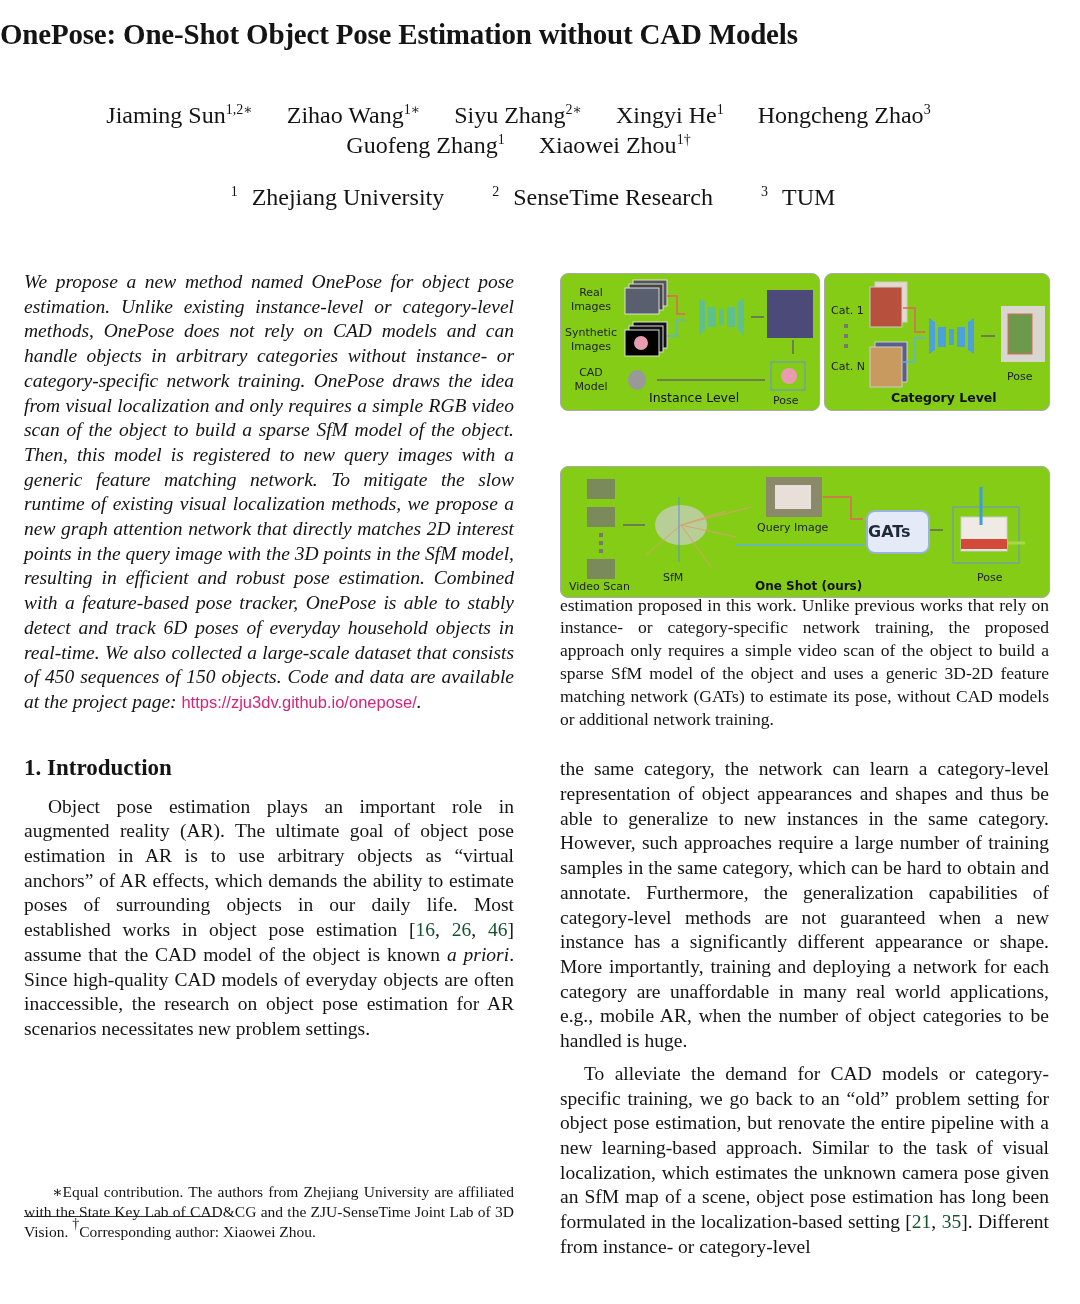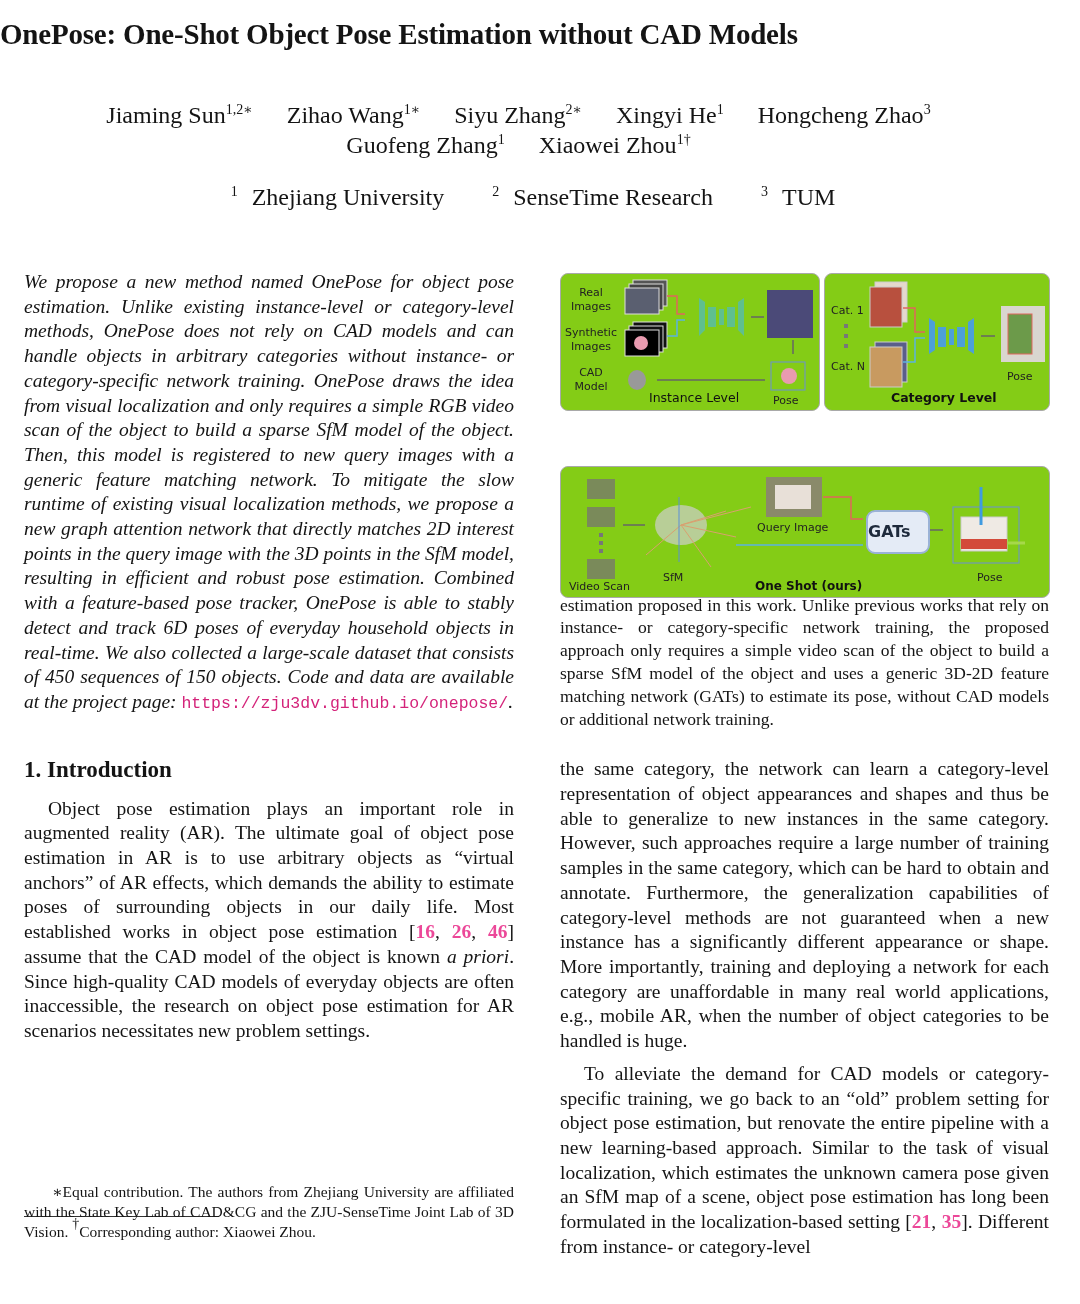--- a/index.html
+++ b/index.html
@@ -7,24 +7,24 @@
   .title { position: absolute; top: 18px; left: 0; width: 880px; text-align: left; font-size: 29px; font-weight: bold; letter-spacing: -0.2px; }
   .authors { position: absolute; top: 100px; left: 0; width: 1037px; text-align: center; font-size: 24px; line-height: 30px; }
   .authors span.a { margin: 0 14px; }
   sup { font-size: 14px; vertical-align: 9px; line-height: 0; }
   .affil { position: absolute; top: 184px; left: 0; width: 1080px; text-align: center; font-size: 24px; }
   .affil span { margin: 0 14px; }
   .col-left { position: absolute; left: 24px; top: 270px; width: 490px; }
   .col-right { position: absolute; left: 560px; top: 270px; width: 489px; }
   .abs-head { text-align: center; font-size: 23px; font-weight: bold; margin: 0 0 18px 0; height: 32px; }
   .abstract { font-style: italic; font-size: 19.5px; line-height: 24.7px; text-align: justify; margin: 0; }
-  .abstract .url { font-style: normal; font-family: Liberation Mono, monospace; color: #d4237a; font-size: 16.5px; }
+  .abstract .url { font-style: normal; font-family: Liberation Sans, sans-serif; color: #d4237a; font-size: 16.5px; }
   .sec-head { font-size: 23px; font-weight: bold; margin: 40px 0 14px 0; }
   .para { font-size: 19.5px; line-height: 24.7px; text-align: justify; margin: 0; text-indent: 24px; }
-  .cite { color: #ec4899; font-weight: bold; }
+  .cite { color: #14532d; }
   .fn-rule { position: absolute; left: 24px; top: 1216px; width: 195px; border-top: 1px solid #333; }
   .footnote { position: absolute; left: 24px; top: 1182px; width: 490px; font-size: 15.5px; line-height: 20px; text-align: justify; }
   .footnote .ind { display: inline-block; width: 28px; }
 
   
   .fig { position: relative; width: 489px; height: 278px; font-family: "DejaVu Sans", "Liberation Sans", sans-serif; }
   .panel { position: absolute; background: #84cc16; border: 1.5px solid #a9a9a9; border-radius: 8px; }
   .p1 { left: 0; top: 3px; width: 258px; height: 136px; }
   .p2 { left: 264px; top: 3px; width: 224px; height: 136px; }
   .p3 { left: 0; top: 148px; width: 488px; height: 130px; margin-top: 48px; }

